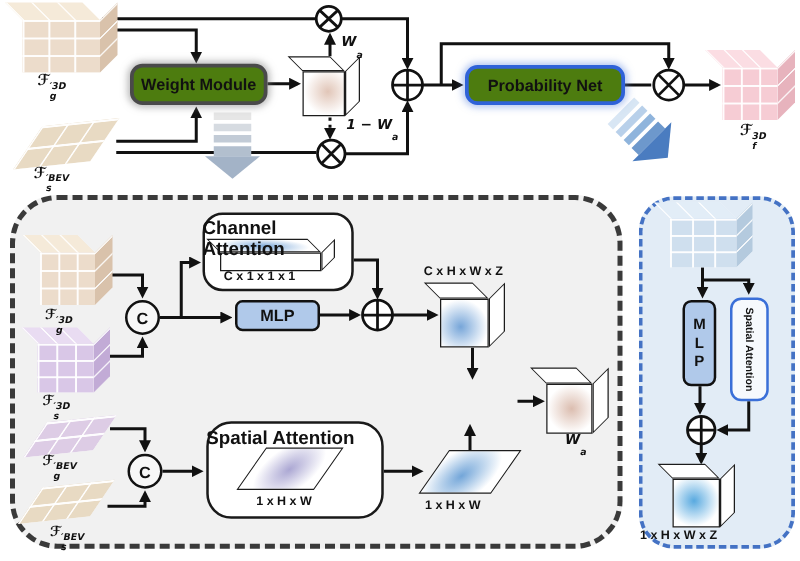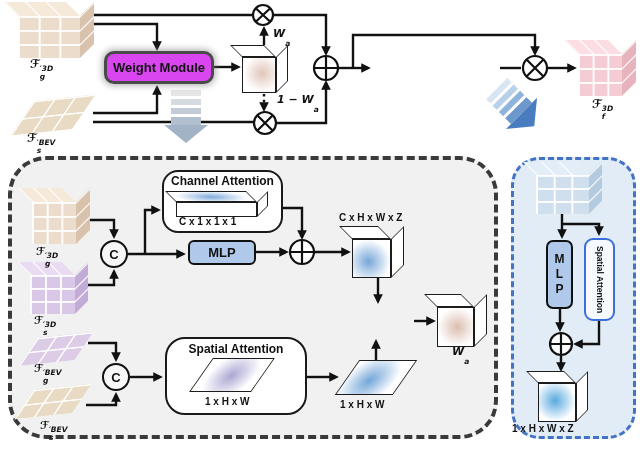--- a/index.html
+++ b/index.html
@@ -11,25 +11,25 @@
   .panel-blue{position:absolute;left:511px;top:157px;width:125px;height:282px;
       background:#e2ecf6;border:3px dashed #4472c4;border-radius:28px;box-sizing:border-box;}
   
   svg.wires{position:absolute;left:0;top:0;z-index:5;}
   .wire{fill:none;stroke:#111;stroke-width:2.4;}
   .wire.dotted{stroke-dasharray:2.5 3.2;}
   .opc{fill:#fff;stroke:#111;stroke-width:2.2;}
   .opl{fill:none;stroke:#111;stroke-width:2.2;}
   
   .nodebox{position:absolute;z-index:10;display:flex;align-items:center;justify-content:center;
-      box-sizing:border-box;background:#d946ef;font-weight:bold;text-align:center;}
+      box-sizing:border-box;background:#4d7c0f;font-weight:bold;text-align:center;}
   .wm{border:3px solid #4a4a4a;border-radius:10px;box-shadow:0 0 6px 2px rgba(130,130,130,.55);font-size:13px;}
   .pn{border:3px solid #2f62d8;border-radius:10px;box-shadow:0 0 6px 2px rgba(100,140,225,.5);font-size:13px;}
   .attn{border:2.5px solid #1a1a1a;border-radius:16px;background:#fff;z-index:9;position:absolute;box-sizing:border-box;}
-  .attn-title{position:absolute;width:100%;text-align:center;font-weight:bold;font-size:12px;z-index:11;}
+  .attn-title{position:absolute;width:100%;text-align:left;font-weight:bold;font-size:15px;z-index:11;}
   .dimlabel{position:absolute;font-weight:bold;font-size:10px;z-index:11;white-space:nowrap;}
   .mlpbox{background:#b0c9ea;border:2.2px solid #111;border-radius:6px;font-size:13px;}
   .sumfusion{border:2.6px solid #111;border-radius:9px;font-size:13.5px;}
   .mlpvert{background:#b0c9ea;border:2.4px solid #111;border-radius:7px;font-size:12px;
       writing-mode:vertical-rl;text-orientation:upright;letter-spacing:1px;}
   .savert{background:#f6f9fd;border:2.2px solid #3a6fd8;border-radius:9px;font-size:8.5px;
       writing-mode:vertical-rl;}
   
   .ccircle{position:absolute;z-index:10;width:28px;height:28px;border:2.6px solid #111;border-radius:50%;
       background:#f7f7f7;box-sizing:border-box;display:flex;align-items:center;justify-content:center;
@@ -211,20 +211,23 @@
       </span>
   </div>
   <div class="mlabel" style="left:277px;top:93px;font-size:11px;">
     <span>1 −</span>
     <span>W</span><span class="stack">
         <span> </span>
         <span>a</span>
       </span>
   </div>
 
+  <div class="nodebox pn" style="left:372px;top:52px;width:128px;height:32px;">
+    <span>Probability Net</span>
+  </div>
 
   <div class="cube grid" style="left:578px;top:40px;width:58px;height:56px;--d:14px;--fc:#f6ccd4;--tc:#fbdde3;--sc:#e7b3bd;">
     <div class="ftop"></div>
       <div class="fside"></div>
       <div class="ffront"></div>
   </div>
   <div class="mlabel" style="left:592px;top:97px;">
     <span>ℱ</span><span class="stack">
         <span>3D</span>
         <span>f</span>

